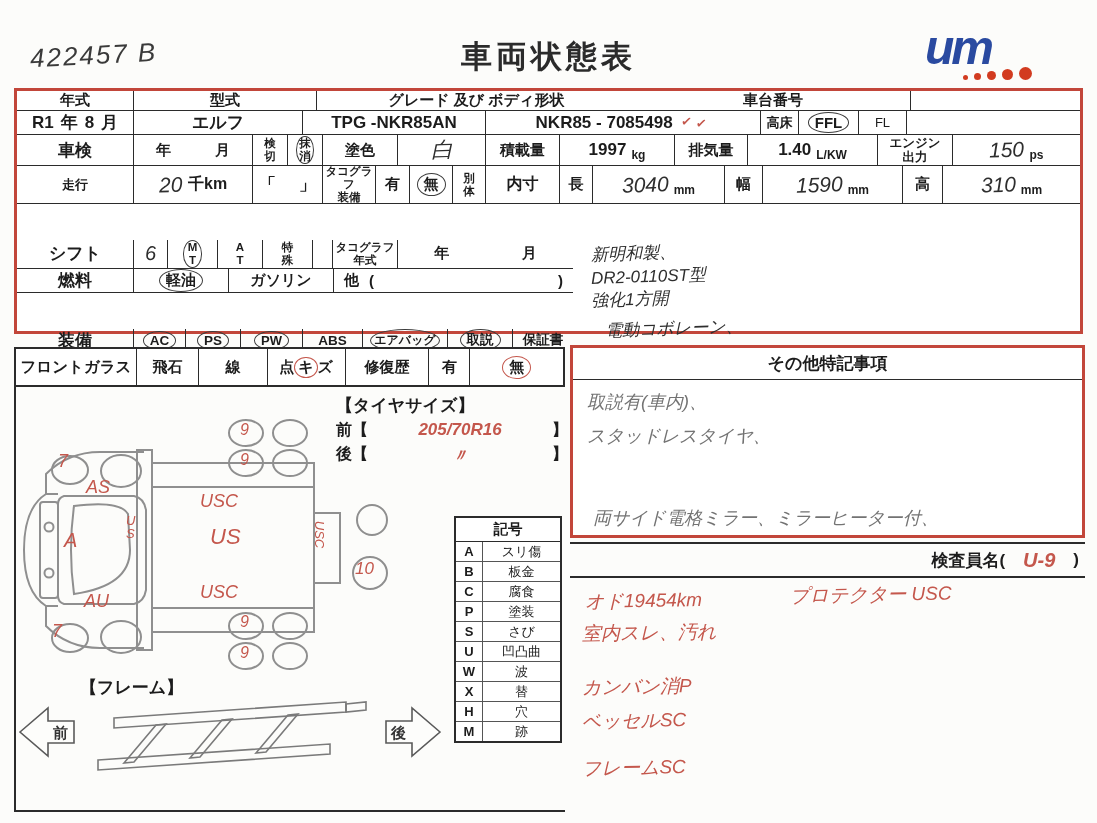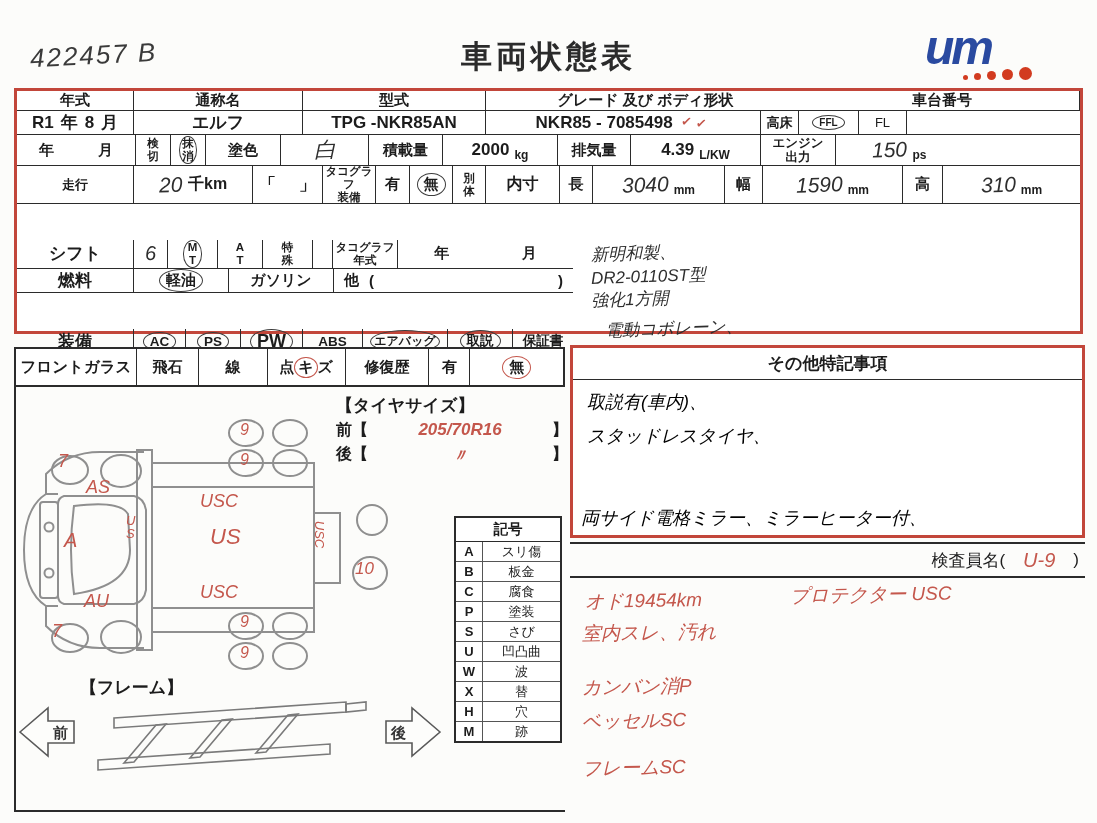--- a/index.html
+++ b/index.html
@@ -53,26 +53,26 @@
   .kig .k1{width:26px;display:flex;align-items:center;justify-content:center;
            border-right:1.1px solid #555;font-weight:bold;}
   .kig .k2{flex:1;display:flex;align-items:center;justify-content:center;}
   .ann{position:absolute;font-style:italic;color:#c4574c;font-size:18px;line-height:1;}
   .framelbl{position:absolute;left:80px;top:676px;font-weight:bold;font-size:17px;}
   
   .tokki{position:absolute;left:570px;top:345px;width:515px;height:193px;
          border:3px solid #c2463a;background:#fff;box-sizing:border-box;}
   .tokki .hd{height:31px;display:flex;align-items:center;justify-content:center;
              font-weight:bold;font-size:17px;border-bottom:1.8px solid #2b2b2b;}
-  .tokki .n{position:absolute;font-style:italic;color:#000000;font-size:18px;}
+  .tokki .n{position:absolute;font-style:italic;color:#737373;font-size:18px;}
   .rephd{position:absolute;left:570px;top:542px;width:515px;height:36px;
          border-top:2.5px solid #2b2b2b;border-bottom:2px solid #2b2b2b;
          box-sizing:border-box;display:flex;align-items:center;}
   .rephd .t{font-size:19px;font-weight:bold;letter-spacing:1px;}
-  .rephd .insp{margin-left:auto;font-size:17px;font-weight:normal;display:flex;align-items:center;text-align:right;}
+  .rephd .insp{margin-left:auto;font-size:17px;font-weight:bold;display:flex;align-items:center;text-align:right;}
   .repnote{position:absolute;font-style:italic;color:#c4574c;font-size:19px;transform:rotate(-1deg);}
   svg{position:absolute;}
   svg .ol{fill:none;stroke:#8f8f8f;stroke-width:2;}
   svg .ar{fill:#fdfdfb;stroke:#5a5a5a;stroke-width:1.6;}
   svg .fr{fill:none;stroke:#7a7a7a;stroke-width:1.6;}
   svg text{font-family:"Liberation Sans",sans-serif;}
 </style>
 </head>
 <body>
 
@@ -88,69 +88,69 @@
       <i style="width:9px;height:9px"></i>
         <i style="width:11px;height:11px"></i>
       <i style="width:13px;height:13px"></i>
     </span>
   </div>
 
   <div class="mt">
 
     <div class="r" style="height:26px">
       <div class="c lbl" style="width:117px">年式</div>
-      <div class="c lbl" style="width:169px">通称名</div>
       <div class="c lbl" style="width:183px">型式</div>
       <div class="c lbl nr" style="width:319px">グレード 及び ボディ形状</div>
       <div class="c lbl" style="width:275px">車台番号</div>
     </div>
 
     <div class="r" style="height:31px">
       <div class="c big" style="width:117px;gap:7px">
         <span>R1</span>
         <span>年</span>
         <span>8</span>
         <span>月</span>
       </div>
       <div class="c big" style="width:169px">エルフ</div>
       <div class="c big" style="width:183px">TPG -NKR85AN</div>
       <div class="c big" style="width:275px">
         <span>NKR85 - 7085498</span>
         <span class="vmark">✓✓</span>
       </div>
       <div class="c" style="width:38px;font-size:13px;font-weight:bold">高床</div>
       <div class="c" style="width:60px">
-        <span class="pc" style="font-size:10px;font-weight:bold">FFL</span>
+        <span class="pc" style="font-size:15px;font-weight:bold">FFL</span>
       </div>
       <div class="c" style="width:48px;font-size:13px;font-weight:normal">FL</div>
     </div>
 
     <div class="r" style="height:43px">
+      <div class="c lbl" style="width:117px;font-size:17px">車検</div>
       <div class="c" style="width:119px;justify-content:space-around">
         <span class="lbl">年</span>
         <span class="lbl">月</span>
       </div>
       <div class="c sm pl" style="width:35px">検
 切</div>
       <div class="c" style="width:35px">
         <span class="pc sm pl" style="padding:0 2px">抹
 消</span>
       </div>
       <div class="c lbl" style="width:75px">塗色</div>
       <div class="c" style="width:88px">
         <span class="hb" style="font-size:22px">白</span>
       </div>
       <div class="c lbl" style="width:74px">積載量</div>
       <div class="c" style="width:115px">
-        <span class="val">2000</span>
+        <span class="val">1997</span>
         <span class="u">kg</span>
       </div>
       <div class="c lbl" style="width:73px">排気量</div>
       <div class="c" style="width:130px">
-        <span class="val">4.39</span>
+        <span class="val">1.40</span>
         <span class="u">L/KW</span>
       </div>
       <div class="c sm pl" style="width:75px;font-size:12.5px">エンジン
 出力</div>
       <div class="c nr" style="width:127px">
         <span class="hb" style="font-size:21px">150</span>
         <span class="u">ps</span>
       </div>
     </div>
 
@@ -227,21 +227,21 @@
         </div>
         <div class="r last" style="height:34px">
           <div class="c lbl" style="width:117px;font-size:17px">装備</div>
           <div class="c" style="width:52px">
             <span class="pc" style="font-size:13.5px;font-weight:bold">AC</span>
           </div>
           <div class="c" style="width:55px">
             <span class="pc" style="font-size:13.5px;font-weight:bold">PS</span>
           </div>
           <div class="c" style="width:62px">
-            <span class="pc" style="font-size:18px;font-weight:bold">PW</span>
+            <span class="pc" style="font-size:13px;font-weight:bold">PW</span>
           </div>
           <div class="c" style="width:60px;font-size:13.5px;font-weight:bold">ABS</div>
           <div class="c" style="width:85px">
             <span class="pc" style="font-size:12px;font-weight:bold;padding:2px 3px">エアバッグ</span>
           </div>
           <div class="c" style="width:65px">
             <span class="pc" style="font-size:13.5px;font-weight:bold">取説</span>
           </div>
           <div class="c nr" style="width:60px;font-size:13.5px;font-weight:bold">保証書</div>
         </div>
@@ -389,21 +389,21 @@
     <polygon class="fr" points="336,12 356,10 356,18 336,20"></polygon>
     <polygon class="fr" points="146,33 156,32 124,70 114,71"></polygon>
     <polygon class="fr" points="212,28 222,27 190,65 180,66"></polygon>
     <polygon class="fr" points="278,23 288,22 256,60 246,61"></polygon>
   </svg>
 
   <div class="tokki">
     <div class="hd">その他特記事項</div>
     <span class="n" style="left:14px;top:42px">取説有(車内)、</span>
     <span class="n" style="left:14px;top:76px">スタッドレスタイヤ、</span>
-    <span class="n" style="left:8px;top:158px">両サイド電格ミラー、ミラーヒーター付、</span>
+    <span class="n" style="left:20px;top:158px">両サイド電格ミラー、ミラーヒーター付、</span>
   </div>
 
   <div class="rephd">
     <span class="insp">
       <span>検査員名(</span>
       <span class="hr" style="font-size:20px;margin:0 18px">U-9</span>
       <span style="margin-right:6px">)</span>
     </span>
   </div>
 

